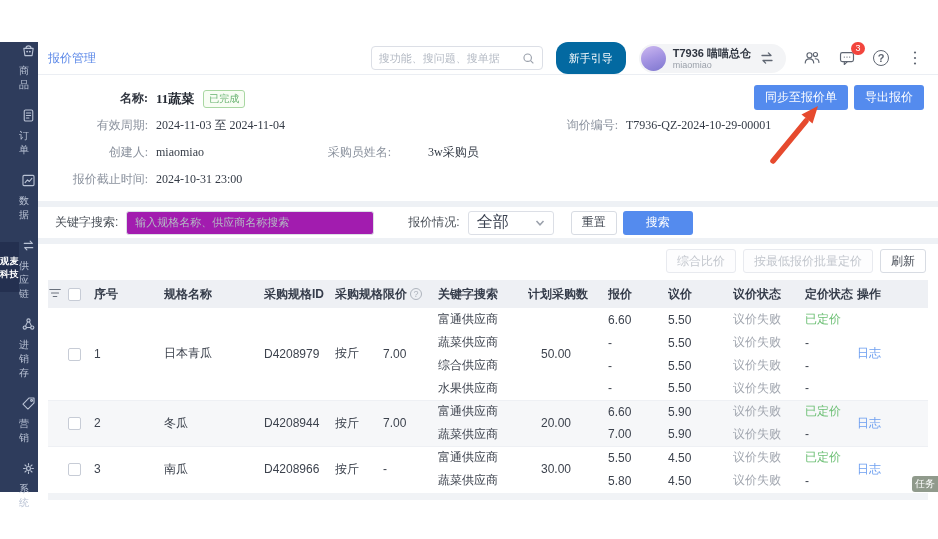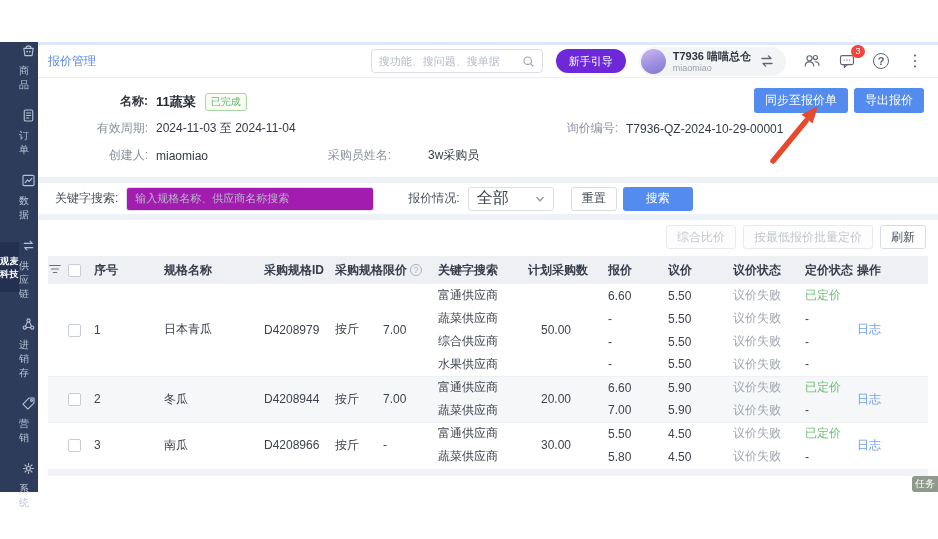--- a/index.html
+++ b/index.html
@@ -23,40 +23,40 @@
   .main { flex:1; min-width:0; display:flex; flex-direction:column; position:relative; background:#fff; }
   .topline { height:3px; background:#dce9fa; }
 
   
   .topbar { height:33px; border-bottom:1px solid #ebeef3; display:flex; align-items:center;
     padding:0 14px 0 10px; gap:13px; flex-shrink:0; }
   .crumb { color:#5a87e8; font-size:12px; cursor:pointer; }
   .searchbox { margin-left:auto; width:172px; height:24px; border:1px solid #dcdfe6; border-radius:4px;
     display:flex; align-items:center; justify-content:space-between; padding:0 7px; color:#b4bac4; font-size:11px; background:#fff; }
   .searchbox svg { width:13px; height:13px; stroke:#9aa0ab; fill:none; stroke-width:1.4; }
-  .guide { height:24px; border-radius:12px; background:#6d28d9; color:#fff; font-size:11px;
-    padding:8px 13px; display:flex; align-items:center; border:none; cursor:pointer; }
+  .guide { height:24px; border-radius:12px; background:#0369a1; color:#fff; font-size:11px;
+    padding:16px 13px; display:flex; align-items:center; border:none; cursor:pointer; }
   .userpill { height:29px; background:#f3f4f6; border-radius:15px; display:flex; align-items:center;
     gap:7px; padding:0 10px 0 2px; cursor:pointer; }
   .avatar { width:25px; height:25px; border-radius:50%;
     background:linear-gradient(160deg,#cdb9f0 0%,#a393e2 50%,#7e77cf 100%); flex-shrink:0; }
   .uinfo { display:flex; flex-direction:column; justify-content:center; }
   .uname { font-size:11px; font-weight:bold; color:#2f3540; line-height:13px; white-space:nowrap; }
   .uacct { font-size:9px; color:#9aa0aa; line-height:10px; }
   .hicons { display:flex; align-items:center; gap:17px; margin-left:4px; }
   .hicon { position:relative; cursor:pointer; display:flex; align-items:center; }
   .hicon svg { width:18px; height:18px; stroke:#5f6672; fill:none; stroke-width:1.3; stroke-linecap:round; stroke-linejoin:round; }
   .badge { position:absolute; top:-7px; right:-9px; background:#f2453d; color:#fff; font-size:9px;
     border-radius:8px; min-width:14px; text-align:center; line-height:13px; padding:0 3px; }
   .qcircle { width:16px; height:16px; border:1.4px solid #5f6672; border-radius:50%;
     display:flex; align-items:center; justify-content:center; font-size:11px; color:#5f6672; font-weight:bold; }
 
   
   .info { position:relative; padding:10px 0 8px; flex-shrink:0; }
-  .inforow { position:relative; height:27px; display:flex; align-items:center; font-size:12px; }
+  .inforow { position:relative; height:27px; display:flex; align-items:center; font-size:12px;font-family:Liberation Serif, serif; }
   .lbl { width:110px; text-align:right; color:#8a919d; flex-shrink:0; }
   .val { margin-left:8px; color:#333a45; }
   .name-lbl { color:#30353f; font-weight:bold; }
   .name-val { font-weight:bold; font-size:13px; color:#262b34; }
   .status-badge { margin-left:9px; border:1px solid #a9d7a2; color:#67b26f; background:#f8fdf4;
     font-size:10px; padding:1px 5px; border-radius:3px; }
   .pair2 { position:absolute; display:flex; align-items:center; }
   .pair2 .lbl { width:95px; }
   .p-buyer { left:258px;gap:29px; }
   .p-quoteno { left:440px; }
@@ -259,20 +259,24 @@
             <span class="val">T7936-QZ-2024-10-29-00001</span>
           </span>
         </div>
         <div class="inforow">
           <span class="lbl">创建人:</span>
           <span class="val">miaomiao</span>
           <span class="pair2 p-buyer">
             <span class="lbl">采购员姓名:</span>
             <span class="val">3w采购员</span>
           </span>
+        </div>
+        <div class="inforow">
+          <span class="lbl">报价截止时间:</span>
+          <span class="val">2024-10-31 23:00</span>
         </div>
         <div class="info-actions">
           <button class="btn-blue">同步至报价单</button>
           <button class="btn-blue">导出报价</button>
         </div>
       </section>
 
       <div class="band"></div>
 
       <section class="filters">

